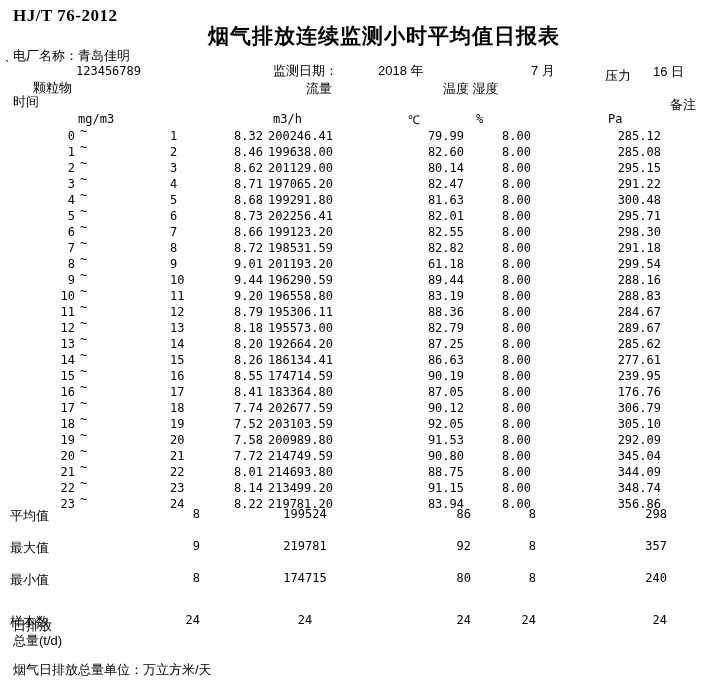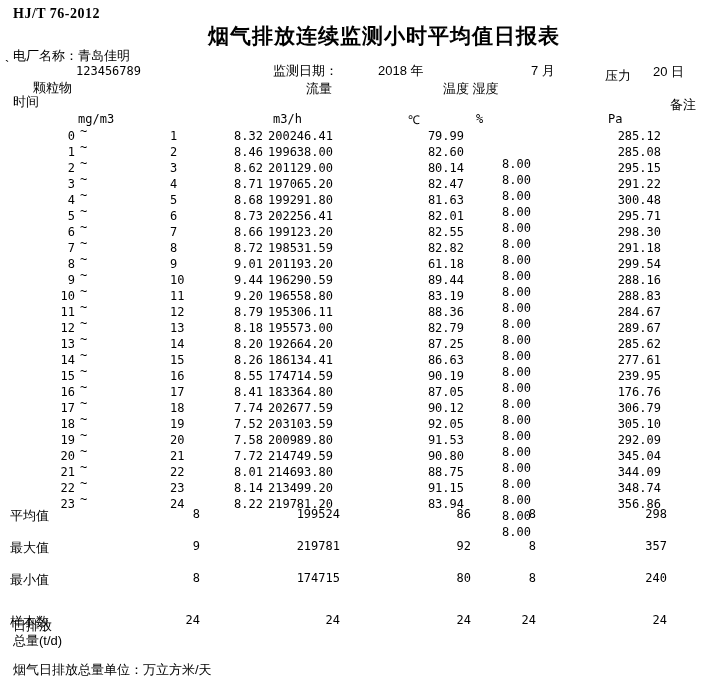--- a/index.html
+++ b/index.html
@@ -3,56 +3,56 @@
 <meta charset="utf-8">
 <style>
   html,body { margin:0; padding:0; }
   body {
     width:708px; height:680px; background:#ffffff; color:#000;
     font-family:"Liberation Sans", sans-serif; position:relative; overflow:hidden;
   }
   .abs { position:absolute; white-space:pre; }
   .zh  { font-size:13px; }
   .num { font-family:"DejaVu Sans Mono", monospace; font-size:12px; }
-  .std { left:13px; top:6px; font-family:"Liberation Serif", serif; font-weight:bold; font-size:14px; letter-spacing:0.5px; }
+  .std { left:13px; top:6px; font-family:"Liberation Serif", serif; font-weight:bold; font-size:17px; letter-spacing:0.5px; }
   .title { left:208px; top:22px; font-size:21px; font-weight:bold; letter-spacing:1px; }
 
   #rows { position:absolute; left:0; top:129px; width:708px; }
   .drow { position:absolute; left:0; height:16px; width:708px; }
   .cell { position:absolute; font-family:"DejaVu Sans Mono", monospace; font-size:12px; white-space:pre; }
   .c-start { left:0;   width:75px; text-align:right; }
   .c-tilde { left:80px; top:-5px; }
   .c-end   { left:170px; }
   .c-pm    { left:200px; width:63px; text-align:right; }
   .c-flow  { left:258px; width:75px; text-align:right; }
   .c-temp  { left:404px; width:60px; text-align:right; }
-  .c-hum   { left:481px; width:50px; text-align:right;margin-top:28px; }
+  .c-hum   { left:481px; width:50px; text-align:right; }
   .c-press { left:601px; width:60px; text-align:right; }
 
   #summary { position:absolute; left:0; top:507px; width:708px; }
   .srow { position:absolute; left:0; height:16px; width:708px; }
   .slabel { position:absolute; left:10px; font-size:13px; white-space:pre;text-align:center; }
   .s1 { left:140px; width:60px; text-align:right; }
-  .s2 { left:270px; width:70px; text-align:right; }
+  .s2 { left:270px; width:70px; text-align:center; }
   .s3 { left:411px; width:60px; text-align:right; }
   .s4 { left:486px; width:50px; text-align:right; }
   .s5 { left:607px; width:60px; text-align:right; }
 </style>
 </head>
 <body>
 
 <div class="abs std">HJ/T 76-2012</div>
 <div class="abs title">烟气排放连续监测小时平均值日报表</div>
 <div class="abs zh" style="left:13px;top:47px">电厂名称：青岛佳明</div>
 <div class="abs zh" style="left:5px;top:58px">`</div>
 <div class="abs num" style="left:76px;top:64px">123456789</div>
 <div class="abs zh" style="left:273px;top:62px">监测日期：</div>
 <div class="abs zh" style="left:378px;top:62px">2018 年</div>
 <div class="abs zh" style="left:531px;top:62px">7 月</div>
-<div class="abs zh" style="left:653px;top:63px">20 日</div>
+<div class="abs zh" style="left:653px;top:63px">16 日</div>
 
 <div class="abs zh" style="left:33px;top:79px">颗粒物</div>
 <div class="abs zh" style="left:306px;top:80px">流量</div>
 <div class="abs zh" style="left:443px;top:80px">温度 湿度</div>
 <div class="abs zh" style="left:605px;top:67px">压力</div>
 <div class="abs zh" style="left:13px;top:93px">时间</div>
 <div class="abs zh" style="left:670px;top:96px">备注</div>
 
 <div class="abs num" style="left:78px;top:112px">mg/m3</div>
 <div class="abs num" style="left:273px;top:112px">m3/h</div>

